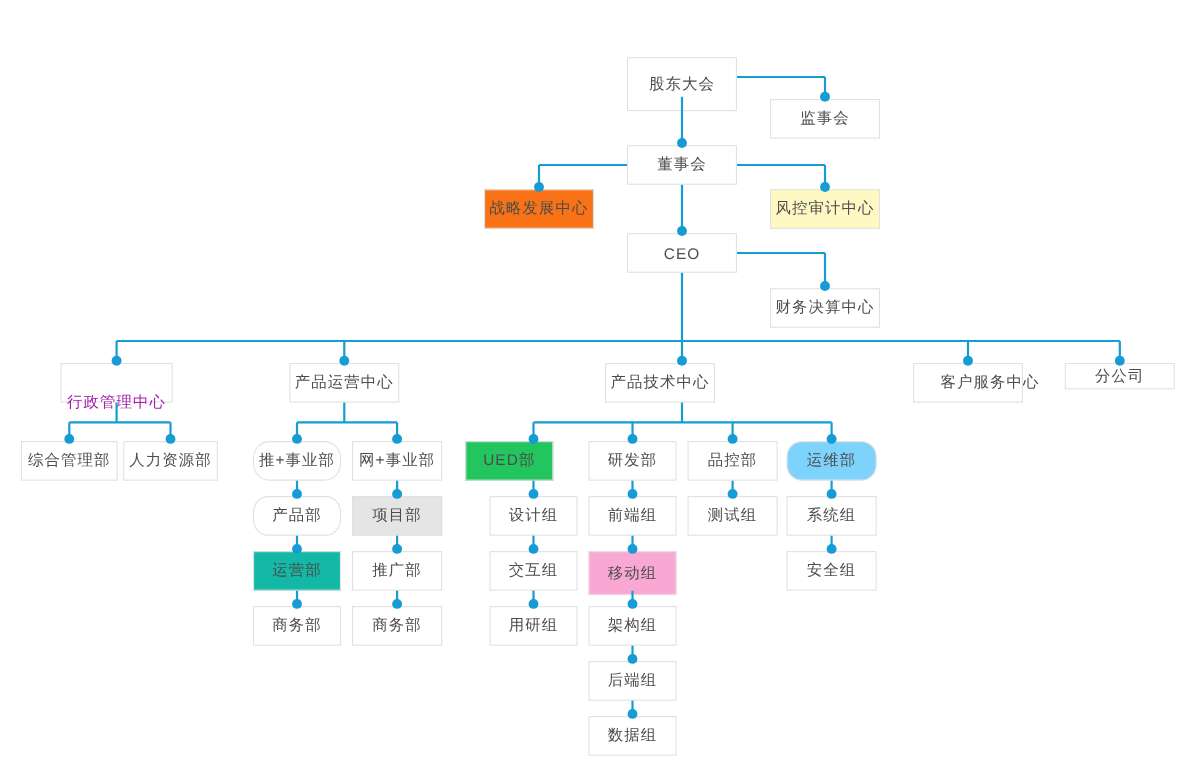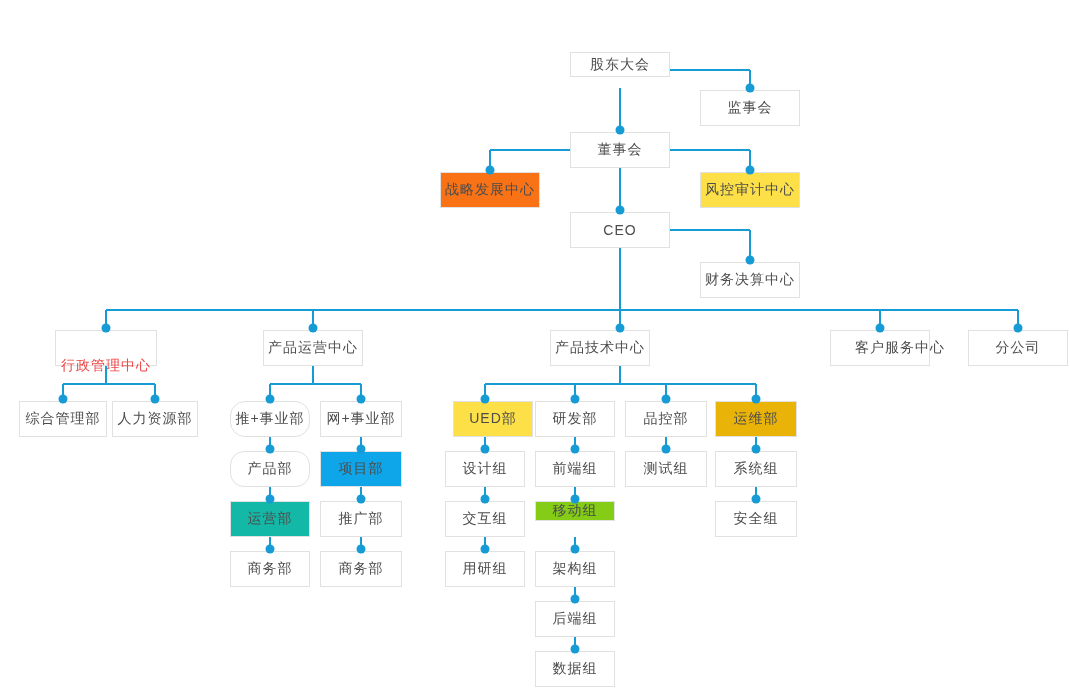--- a/index.html
+++ b/index.html
@@ -124,54 +124,54 @@
       <line x1="575" y1="637" x2="575" y2="649" stroke="#169bd5" stroke-width="2"></line>
       <circle cx="575" cy="649" r="4.5" fill="#169bd5"></circle>
       <line x1="666" y1="437" x2="666" y2="449" stroke="#169bd5" stroke-width="2"></line>
       <circle cx="666" cy="449" r="4.5" fill="#169bd5"></circle>
       <line x1="756" y1="437" x2="756" y2="449" stroke="#169bd5" stroke-width="2"></line>
       <circle cx="756" cy="449" r="4.5" fill="#169bd5"></circle>
       <line x1="756" y1="487" x2="756" y2="499" stroke="#169bd5" stroke-width="2"></line>
       <circle cx="756" cy="499" r="4.5" fill="#169bd5"></circle>
     </svg>
   <div id="nodes">
-      <div class="node" style="left: 570px; top: 52px; width: 100px; height: 25px; background: rgb(255, 255, 255); border-color: rgb(225, 225, 225);">
+      <div class="node" style="left: 570px; top: 52px; width: 100px; height: 49px; background: rgb(255, 255, 255); border-color: rgb(225, 225, 225);">
         <span style="color: rgb(76, 76, 76);">股东大会</span>
       </div>
       <div class="node" style="left: 700px; top: 90px; width: 100px; height: 36px; background: rgb(255, 255, 255); border-color: rgb(225, 225, 225);">
         <span style="color: rgb(76, 76, 76);">监事会</span>
       </div>
       <div class="node" style="left: 570px; top: 132px; width: 100px; height: 36px; background: rgb(255, 255, 255); border-color: rgb(225, 225, 225);">
         <span style="color: rgb(76, 76, 76);">董事会</span>
       </div>
       <div class="node" style="left: 440px; top: 172px; width: 100px; height: 36px; background: #f97316; border-color: rgb(225, 225, 225);">
         <span style="color: rgb(76, 76, 76);">战略发展中心</span>
       </div>
-      <div class="node" style="left: 700px; top: 172px; width: 100px; height: 36px; background: #fde047; border-color: rgb(225, 225, 225);">
+      <div class="node" style="left: 700px; top: 172px; width: 100px; height: 36px; background: #fef9c3; border-color: rgb(225, 225, 225);">
         <span style="color: rgb(76, 76, 76);">风控审计中心</span>
       </div>
       <div class="node" style="left: 570px; top: 212px; width: 100px; height: 36px; background: rgb(255, 255, 255); border-color: rgb(225, 225, 225);">
         <span style="color: rgb(76, 76, 76);">CEO</span>
       </div>
       <div class="node" style="left: 700px; top: 262px; width: 100px; height: 36px; background: rgb(255, 255, 255); border-color: rgb(225, 225, 225);">
         <span style="color: rgb(76, 76, 76);">财务决算中心</span>
       </div>
       <div class="node" style="left: 55px; top: 330px; width: 102px; height: 36px; background: rgb(255, 255, 255); border-color: rgb(225, 225, 225);">
-        <span style="color: #ef4444; margin-top: 36px;">行政管理中心</span>
+        <span style="color: #a21caf; margin-top: 36px;">行政管理中心</span>
       </div>
       <div class="node" style="left: 263px; top: 330px; width: 100px; height: 36px; background: rgb(255, 255, 255); border-color: rgb(225, 225, 225);">
         <span style="color: rgb(76, 76, 76);">产品运营中心</span>
       </div>
       <div class="node" style="left: 550px; top: 330px; width: 100px; height: 36px; background: rgb(255, 255, 255); border-color: rgb(225, 225, 225);">
         <span style="color: rgb(76, 76, 76);">产品技术中心</span>
       </div>
       <div class="node" style="left: 830px; top: 330px; width: 100px; height: 36px; background: rgb(255, 255, 255); border-color: rgb(225, 225, 225);">
         <span style="color: rgb(76, 76, 76); margin-left: 40px;">客户服务中心</span>
       </div>
-      <div class="node" style="left: 968px; top: 330px; width: 100px; height: 36px; background: rgb(255, 255, 255); border-color: rgb(225, 225, 225);">
+      <div class="node" style="left: 968px; top: 330px; width: 100px; height: 24px; background: rgb(255, 255, 255); border-color: rgb(225, 225, 225);">
         <span style="color: rgb(76, 76, 76);">分公司</span>
       </div>
       <div class="node" style="left: 19px; top: 401px; width: 88px; height: 36px; background: rgb(255, 255, 255); border-color: rgb(225, 225, 225);">
         <span style="color: rgb(76, 76, 76);">综合管理部</span>
       </div>
       <div class="node" style="left: 112px; top: 401px; width: 86px; height: 36px; background: rgb(255, 255, 255); border-color: rgb(225, 225, 225);">
         <span style="color: rgb(76, 76, 76);">人力资源部</span>
       </div>
       <div class="node" style="left: 230px; top: 401px; width: 80px; height: 36px; background: rgb(255, 255, 255); border-color: rgb(225, 225, 225); border-radius: 15px;">
         <span style="color: rgb(76, 76, 76);">推+事业部</span>
@@ -181,54 +181,54 @@
       </div>
       <div class="node" style="left: 230px; top: 451px; width: 80px; height: 36px; background: rgb(255, 255, 255); border-color: rgb(225, 225, 225); border-radius: 14px;">
         <span style="color: rgb(76, 76, 76);">产品部</span>
       </div>
       <div class="node" style="left: 230px; top: 501px; width: 80px; height: 36px; background: #14b8a6; border-color: rgb(225, 225, 225);">
         <span style="color: rgb(76, 76, 76);">运营部</span>
       </div>
       <div class="node" style="left: 230px; top: 551px; width: 80px; height: 36px; background: rgb(255, 255, 255); border-color: rgb(225, 225, 225);">
         <span style="color: rgb(76, 76, 76);">商务部</span>
       </div>
-      <div class="node" style="left: 320px; top: 451px; width: 82px; height: 36px; background: #0ea5e9; border-color: rgb(225, 225, 225);">
+      <div class="node" style="left: 320px; top: 451px; width: 82px; height: 36px; background: #e5e5e5; border-color: rgb(225, 225, 225);">
         <span style="color: rgb(76, 76, 76);">项目部</span>
       </div>
       <div class="node" style="left: 320px; top: 501px; width: 82px; height: 36px; background: rgb(255, 255, 255); border-color: rgb(225, 225, 225);">
         <span style="color: rgb(76, 76, 76);">推广部</span>
       </div>
       <div class="node" style="left: 320px; top: 551px; width: 82px; height: 36px; background: rgb(255, 255, 255); border-color: rgb(225, 225, 225);">
         <span style="color: rgb(76, 76, 76);">商务部</span>
       </div>
-      <div class="node" style="left: 453px; top: 401px; width: 80px; height: 36px; background: #fde047; border-color: rgb(225, 225, 225);">
+      <div class="node" style="left: 423px; top: 401px; width: 80px; height: 36px; background: #22c55e; border-color: rgb(225, 225, 225);">
         <span style="color: rgb(76, 76, 76);">UED部</span>
       </div>
       <div class="node" style="left: 535px; top: 401px; width: 80px; height: 36px; background: rgb(255, 255, 255); border-color: rgb(225, 225, 225);">
         <span style="color: rgb(76, 76, 76);">研发部</span>
       </div>
       <div class="node" style="left: 625px; top: 401px; width: 82px; height: 36px; background: rgb(255, 255, 255); border-color: rgb(225, 225, 225);">
         <span style="color: rgb(76, 76, 76);">品控部</span>
       </div>
-      <div class="node" style="left: 715px; top: 401px; width: 82px; height: 36px; background: #eab308; border-color: rgb(225, 225, 225);">
+      <div class="node" style="left: 715px; top: 401px; width: 82px; height: 36px; background: #7dd3fc; border-color: rgb(225, 225, 225); border-radius: 14px;">
         <span style="color: rgb(76, 76, 76);">运维部</span>
       </div>
       <div class="node" style="left: 445px; top: 451px; width: 80px; height: 36px; background: rgb(255, 255, 255); border-color: rgb(225, 225, 225);">
         <span style="color: rgb(76, 76, 76);">设计组</span>
       </div>
       <div class="node" style="left: 445px; top: 501px; width: 80px; height: 36px; background: rgb(255, 255, 255); border-color: rgb(225, 225, 225);">
         <span style="color: rgb(76, 76, 76);">交互组</span>
       </div>
       <div class="node" style="left: 445px; top: 551px; width: 80px; height: 36px; background: rgb(255, 255, 255); border-color: rgb(225, 225, 225);">
         <span style="color: rgb(76, 76, 76);">用研组</span>
       </div>
       <div class="node" style="left: 535px; top: 451px; width: 80px; height: 36px; background: rgb(255, 255, 255); border-color: rgb(225, 225, 225); text-align: center;">
         <span style="color: rgb(76, 76, 76);">前端组</span>
       </div>
-      <div class="node" style="left: 535px; top: 501px; width: 80px; height: 20px; background: #84cc16; border-color: rgb(225, 225, 225);">
+      <div class="node" style="left: 535px; top: 501px; width: 80px; height: 40px; background: #f9a8d4; border-color: rgb(225, 225, 225);">
         <span style="color: rgb(76, 76, 76);">移动组</span>
       </div>
       <div class="node" style="left: 535px; top: 551px; width: 80px; height: 36px; background: rgb(255, 255, 255); border-color: rgb(225, 225, 225);">
         <span style="color: rgb(76, 76, 76);">架构组</span>
       </div>
       <div class="node" style="left: 535px; top: 601px; width: 80px; height: 36px; background: rgb(255, 255, 255); border-color: rgb(225, 225, 225);">
         <span style="color: rgb(76, 76, 76);">后端组</span>
       </div>
       <div class="node" style="left: 535px; top: 651px; width: 80px; height: 36px; background: rgb(255, 255, 255); border-color: rgb(225, 225, 225);">
         <span style="color: rgb(76, 76, 76);">数据组</span>

